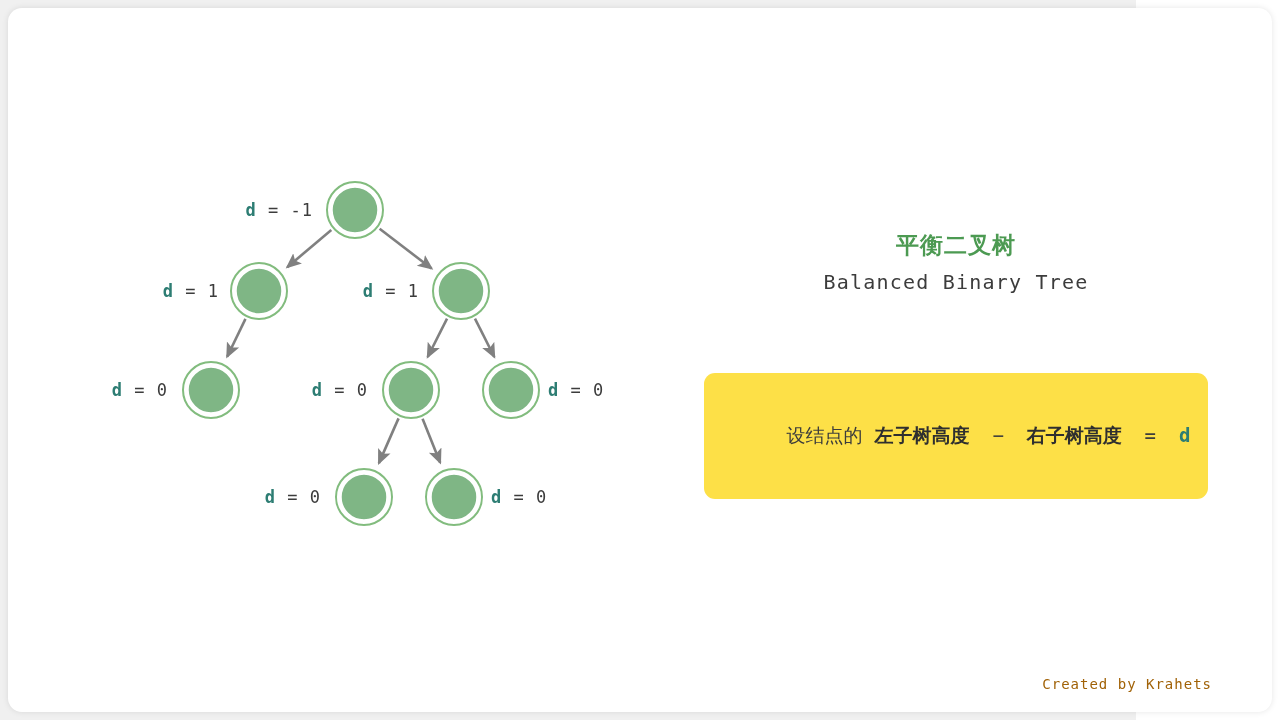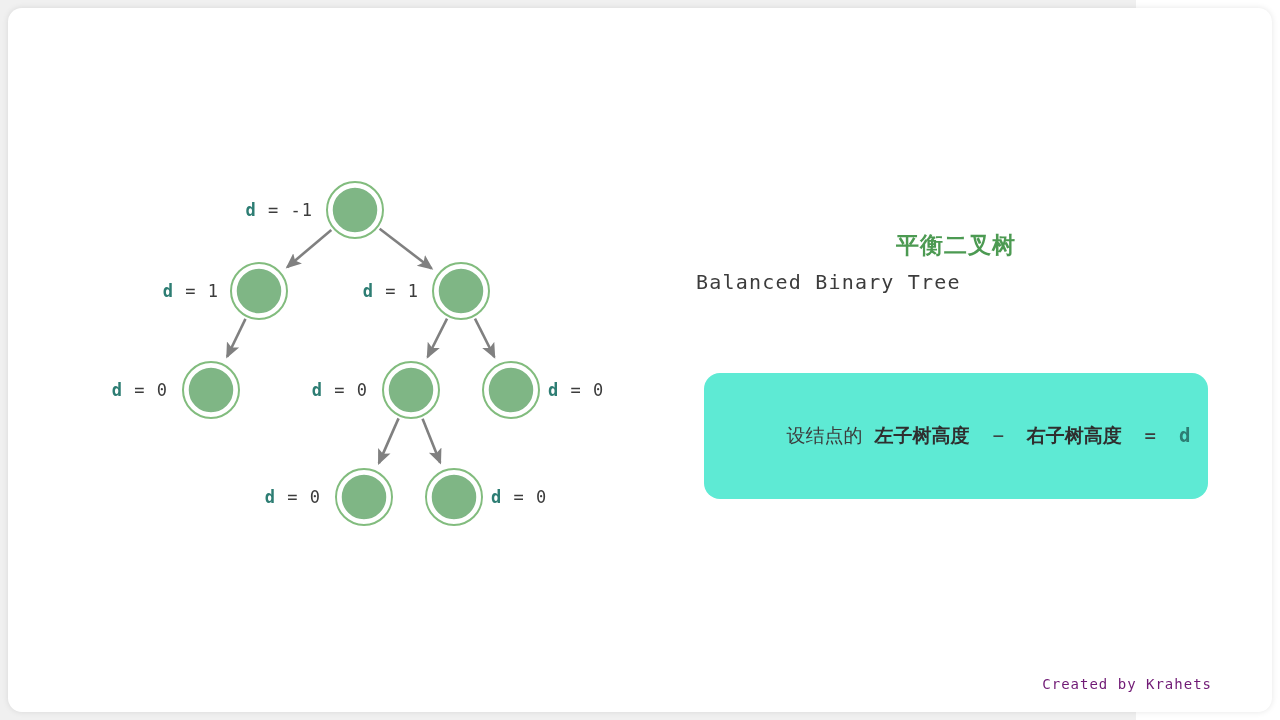--- a/index.html
+++ b/index.html
@@ -81,36 +81,36 @@
     font-weight: bold;
     color: #4c9a52;
     letter-spacing: 1px;
   }
 
   #subtitle {
     position: absolute;
     left: 0;
     top: 262px;
     width: 520px;
-    text-align: left;
+    text-align: center;
     font-family: "DejaVu Sans Mono", "Liberation Mono", monospace;
     font-size: 20px;
     color: #3c3c3c;
     letter-spacing: 1.2px;
   }
 
   #info-box {
     position: absolute;
     left: 8px;
     top: 365px;
     width: 504px;
     padding: 16px 22px 18px 22px;
     box-sizing: border-box;
-    background: #5eead4;
-    border-radius: 16px;
+    background: #fde047;
+    border-radius: 11px;
   }
   .info-line {
     font-family: "DejaVu Sans", "Liberation Sans", sans-serif;
     font-size: 19px;
     color: #3c3c3c;
     line-height: 1.62;
     white-space: pre;
   }
   .info-line .b  { font-weight: bold; color: #2f2f2f; }
   .info-line .d  { font-weight: bold; color: #2d7d73; }
@@ -122,21 +122,21 @@
   #credit {
     position: absolute;
     left: 0;
     top: 668px;
     width: 1264px;
     text-align: right;
     padding-right: 60px;
     box-sizing: border-box;
     font-family: "DejaVu Sans Mono", "Liberation Mono", monospace;
     font-size: 14px;
-    color: #701a75;
+    color: #a16207;
     letter-spacing: 1px;
   }
 </style>
 </head>
 <body>
 
 <div id="stage">
   <div id="card">
 
     <svg id="tree-svg" viewBox="0 0 680 704">

